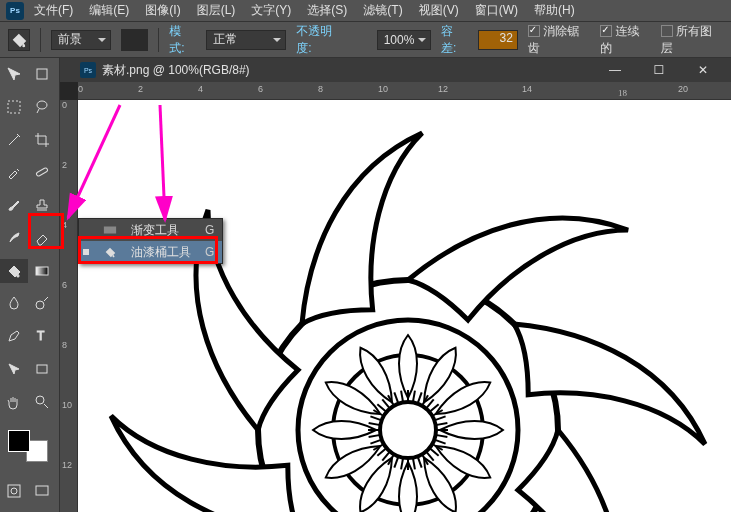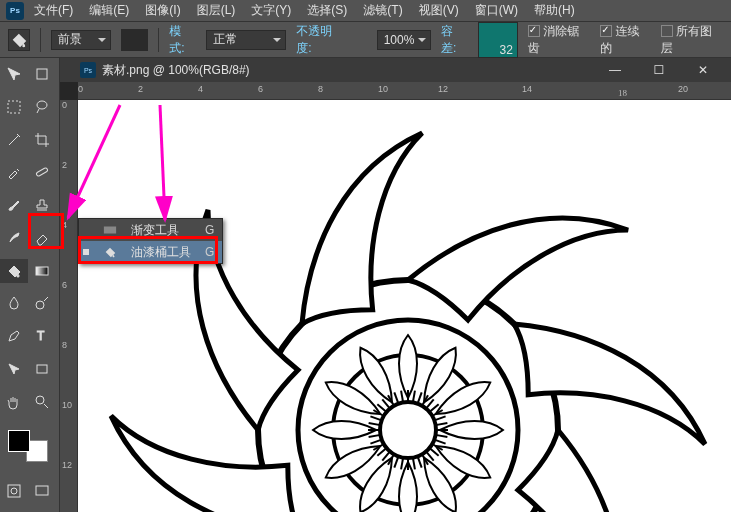--- a/index.html
+++ b/index.html
@@ -5,21 +5,21 @@
 * { margin:0; padding:0; box-sizing:border-box; font-family:"Microsoft YaHei",Arial,sans-serif; }
 body { background:#535353; width:731px; height:512px; overflow:hidden; color:#e0e0e0; font-size:12px; position:relative; }
 .menubar { height:22px; background:#535353; display:flex; align-items:center; padding:0 6px; gap:4px; border-bottom:1px solid #333; }
 .menubar .logo { width:18px; height:18px; background:#0a3a5a; border-radius:3px; display:flex; align-items:center; justify-content:center; font-size:8px; font-weight:bold; color:#9fd6ff; }
 .menubar .mi { padding:2px 6px; cursor:pointer; }
 .optbar { height:36px; background:#535353; border-bottom:1px solid #333; display:flex; align-items:center; padding:0 8px; gap:10px; }
 .tool-ico { width:22px; height:22px; background:#3a3a3a; border:1px solid #2a2a2a; display:flex; align-items:center; justify-content:center; }
 .dd { background:#3a3a3a; border:1px solid #2a2a2a; height:20px; display:flex; align-items:center; padding:0 16px 0 6px; position:relative; min-width:60px; }
 .dd::after { content:""; position:absolute; right:4px; top:7px; border:4px solid transparent; border-top-color:#ccc; }
 .lbl { color:#7dd3fc; }
-.num { background:#0f766e; border:1px solid #2a2a2a; height:36px; padding:0 4px; min-width:40px; display:flex; align-items:flex-end; justify-content:flex-end; }
+.num { background:#a16207; border:1px solid #2a2a2a; height:20px; padding:0 4px; min-width:40px; display:flex; align-items:flex-start; justify-content:flex-end; }
 .chk { width:12px; height:12px; border:1px solid #888; display:inline-block; vertical-align:middle; position:relative; }
 .chk.on::after { content:"✓"; color:#fff; font-size:10px; position:absolute; top:-2px; left:0; }
 .divider { width:1px; height:24px; background:#333; }
 .main { display:flex; height:calc(512px - 58px); }
 .toolbox { display:flex; flex-wrap:wrap; width:60px; background:#535353; border-right:1px solid #333; padding-top:4px; }
 .tb { width:28px; height:24px; margin:0 0 0 0; display:flex; align-items:center; justify-content:center; cursor:pointer; position:relative; }
 .tb.sel { background:#3a3a3a; }
 .tb svg { width:16px; height:16px; fill:#ddd; stroke:#ddd; }
 .swatch { width:40px; height:32px; margin:8px 8px; position:relative; }
 .swatch .fg { position:absolute; width:22px; height:22px; background:#000; border:1px solid #fff; top:0; left:0; }

